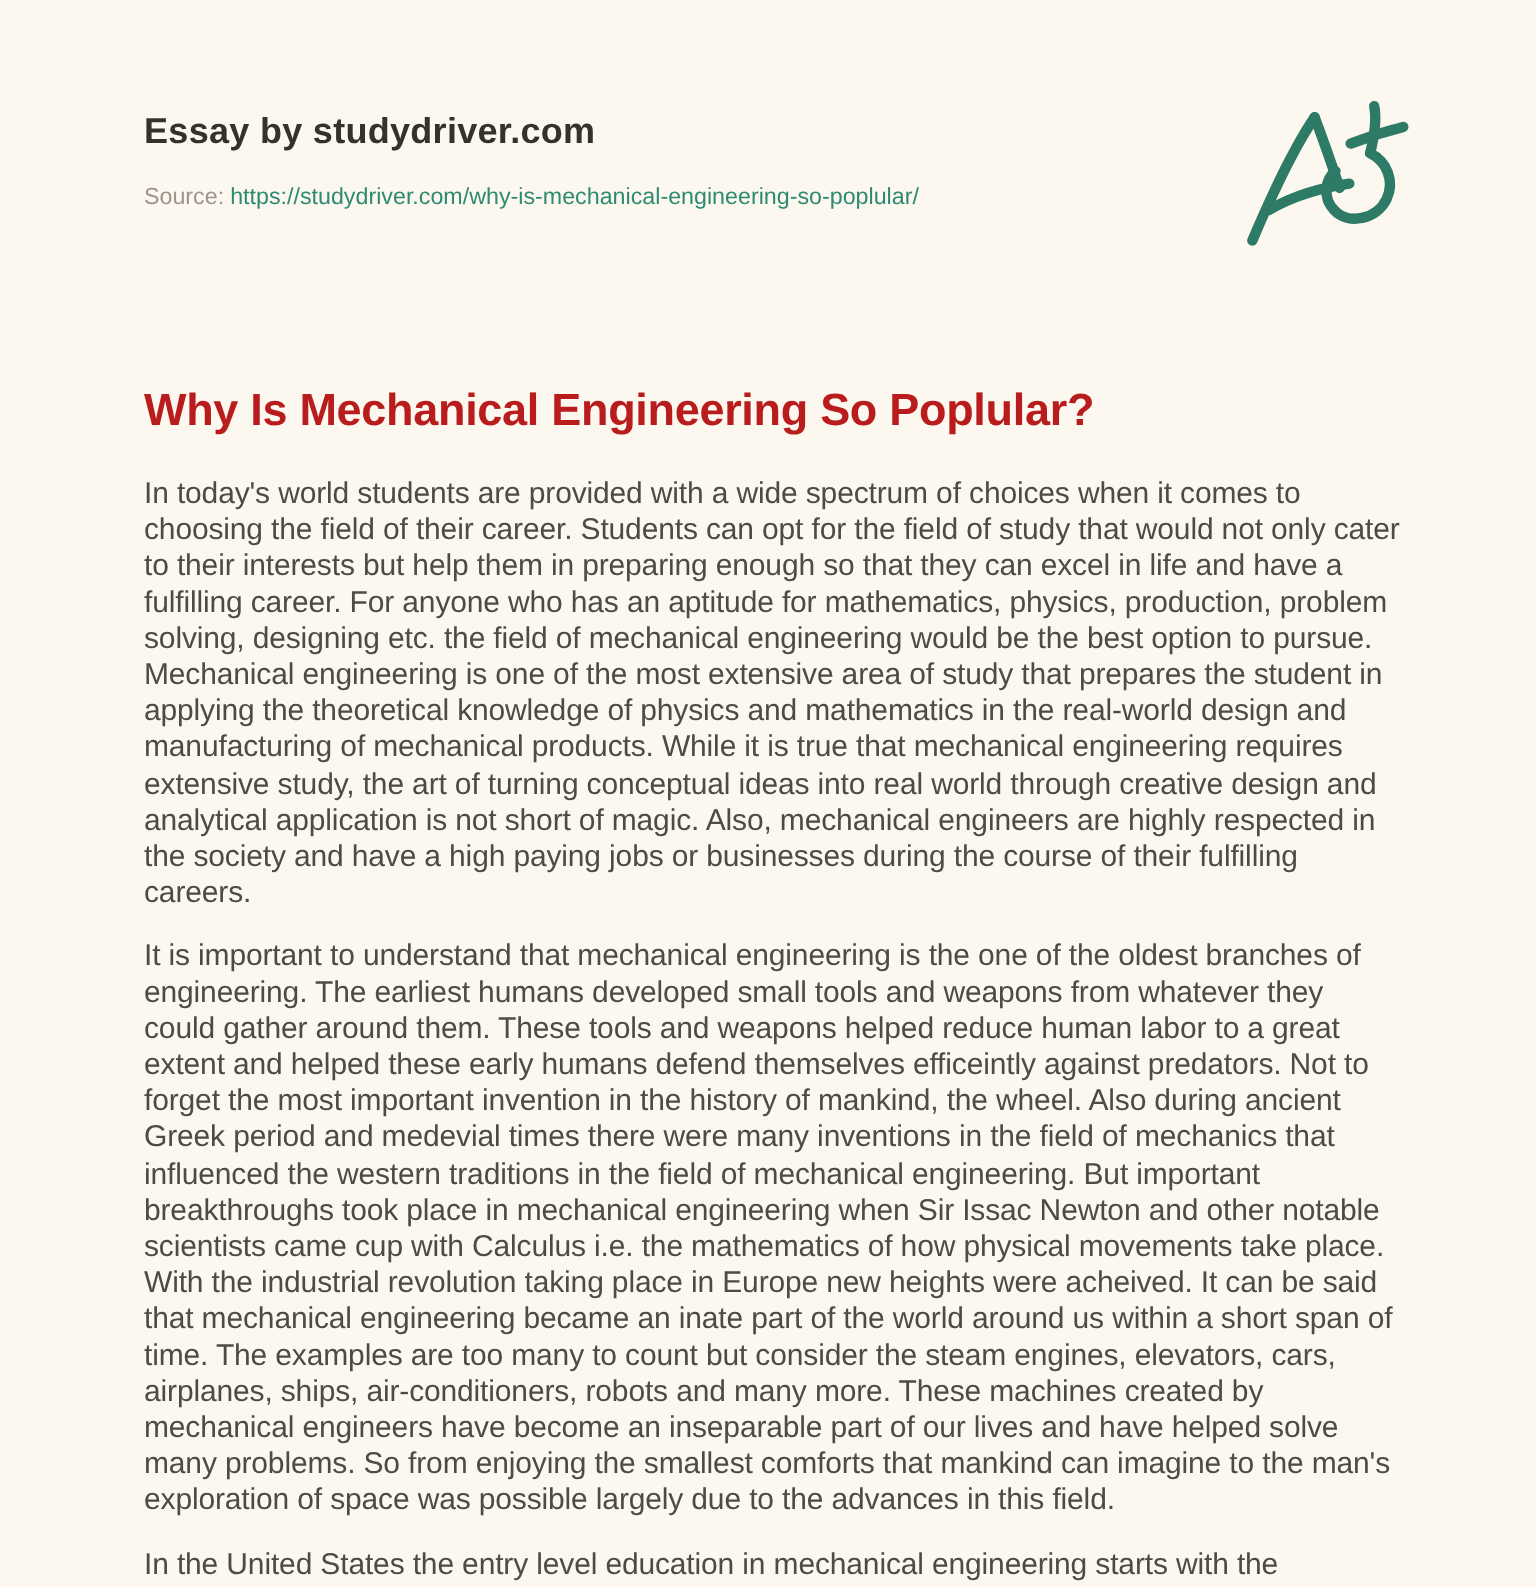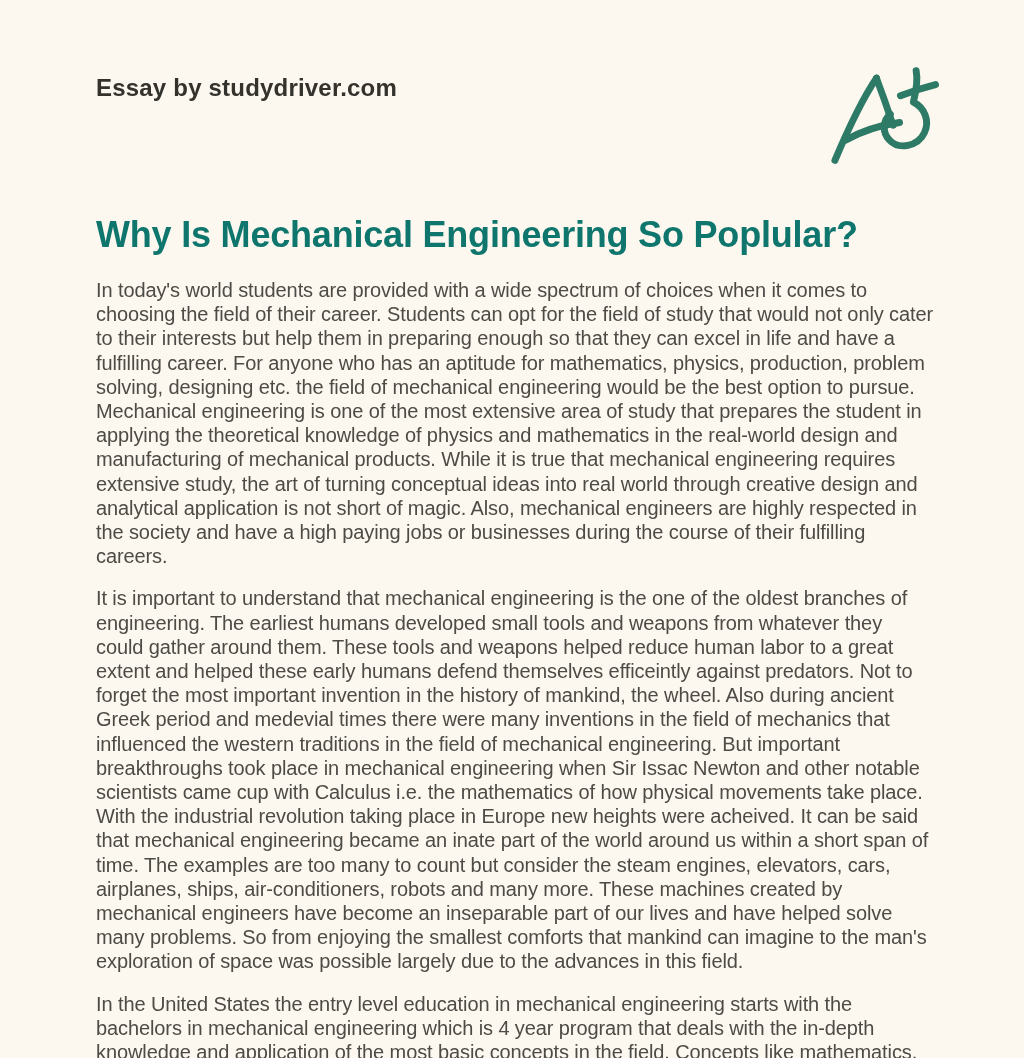--- a/index.html
+++ b/index.html
@@ -38,24 +38,24 @@
   }
   .logo {
     position: absolute;
     top: 64px;
     right: 82px;
     width: 120px;
     height: 104px;
   }
   .article-title {
     margin-top: 116px;
-    font-size: 36px;
+    font-size: 30px;
     font-weight: 700;
     line-height: 34px;
-    color: #0f766e;
+    color: #b91c1c;
     letter-spacing: -0.2px;
   }
   .body-text p {
     width: 838px;
     font-size: 20px;
     line-height: 24.2px;
     color: #4d4b46;
     letter-spacing: -0.1px;
     margin-top: 18px;
   }
@@ -63,20 +63,23 @@
     margin-top: 26px;
   }
 </style>
 </head>
 <body>
 
 <div class="page">
 
   <div class="header-title">Essay by studydriver.com</div>
 
+  <div class="source-line">
+    <span>Source:</span><a class="source-url" href="#">https://studydriver.com/why-is-mechanical-engineering-so-poplular/</a>
+  </div>
 
   <div class="logo">
     <svg viewBox="0 0 130 110" width="120" height="104" fill="none" stroke="#2d7a66" stroke-width="7.5" stroke-linecap="round" stroke-linejoin="round">
       <path d="M14,103 C28,70 44,36 59,14"></path>
       <path d="M59,14 C65,30 71,47 77,65"></path>
       <path d="M26,81 C45,70 63,65 84,62"></path>
       <path d="M85,33 C98,28 111,24 123,21"></path>
       <path d="M102,6 C104,16 102,28 99,40 C111,46 117,60 111,73 C104,88 83,92 73,81 C65,73 66,59 74,53"></path>
     </svg>
   </div>

